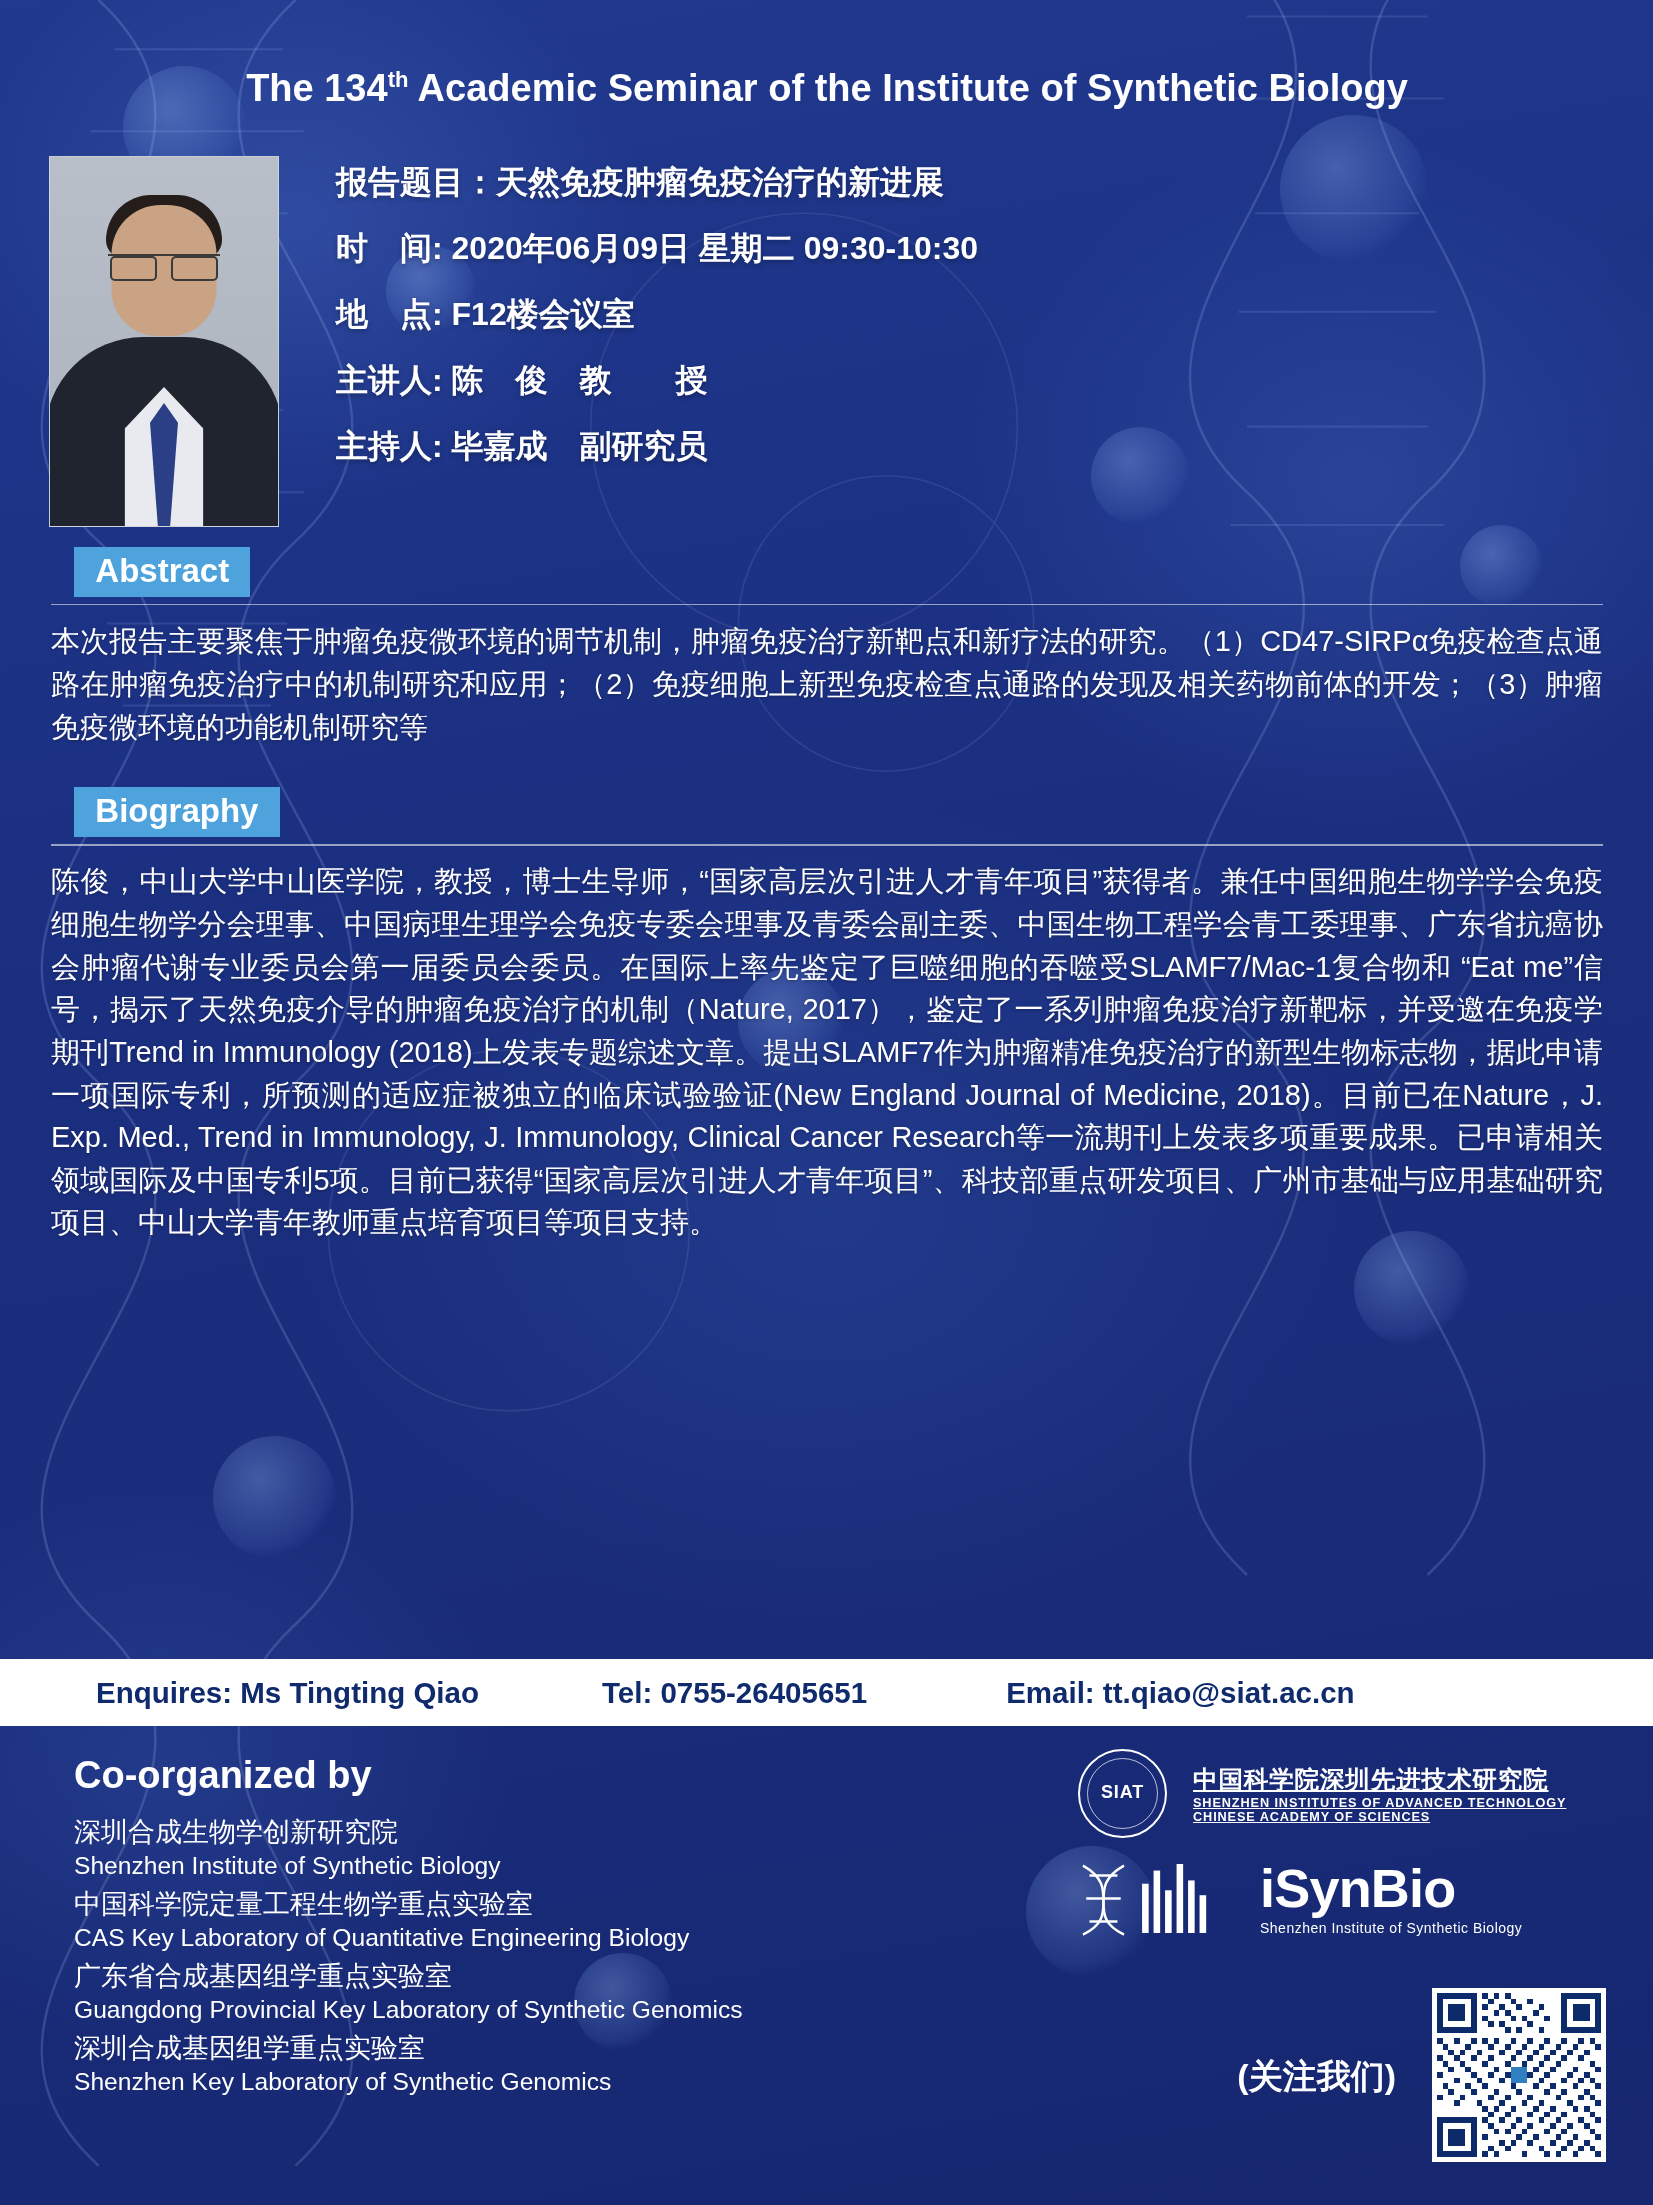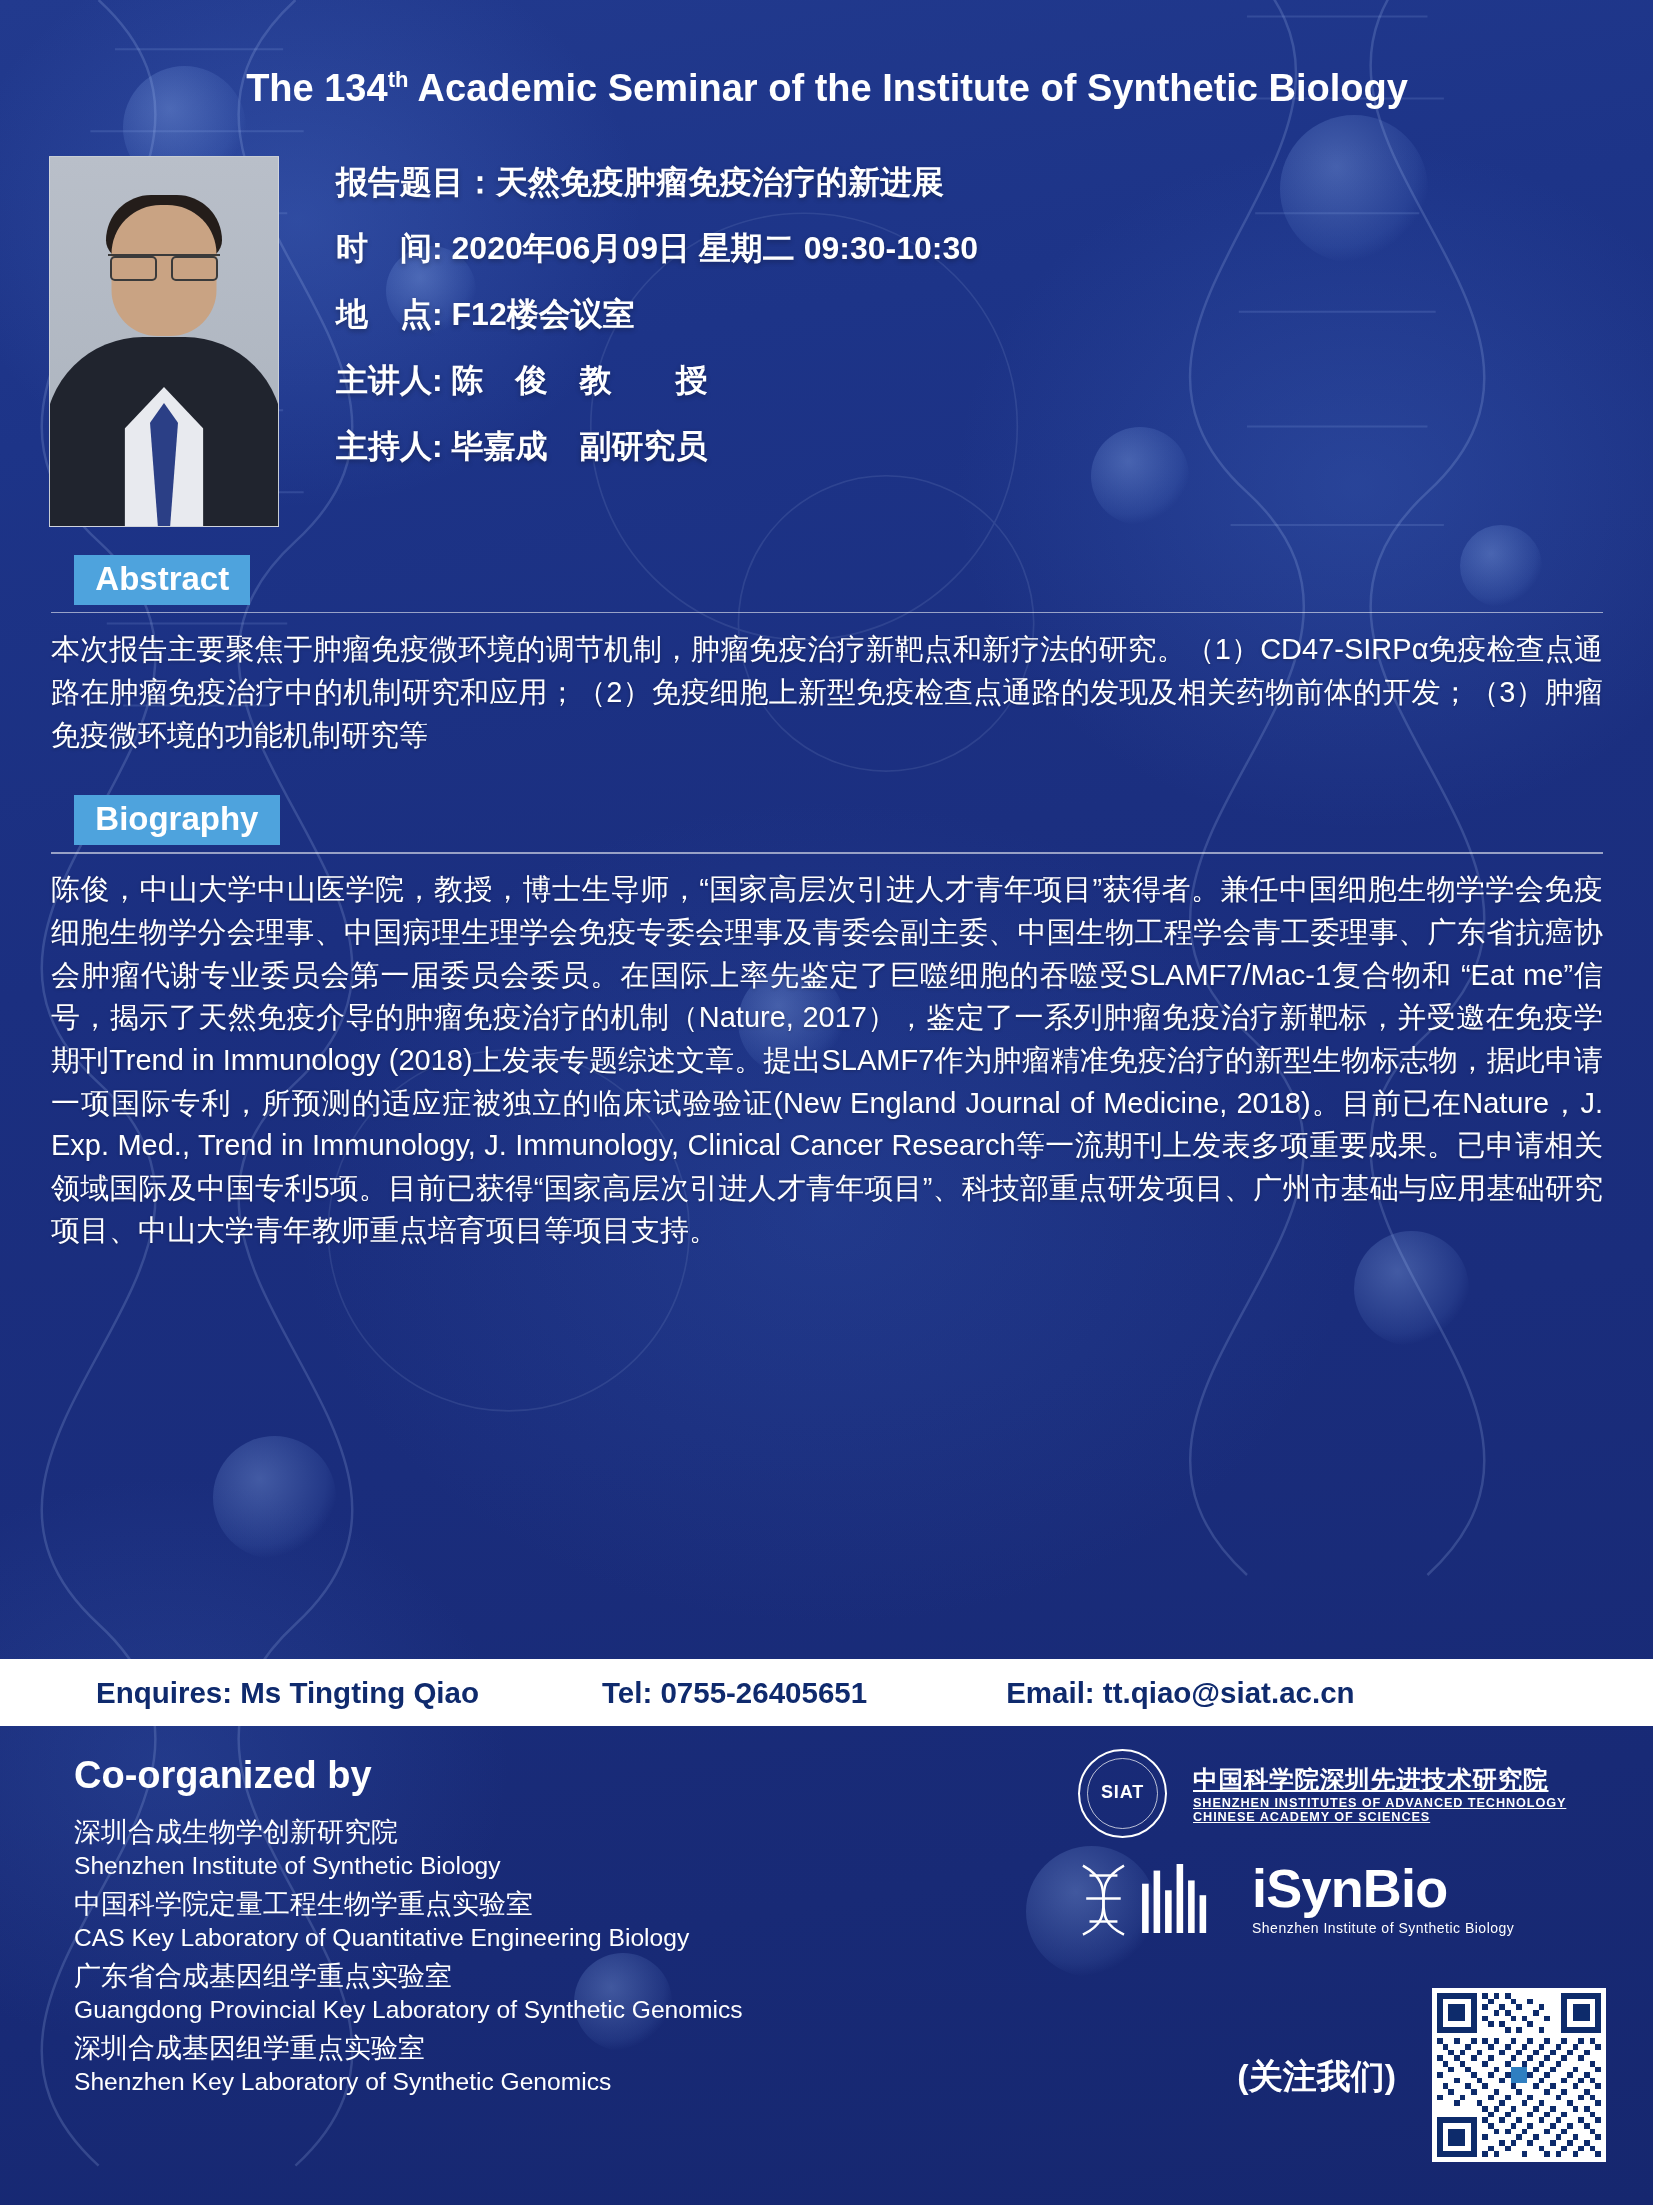--- a/index.html
+++ b/index.html
@@ -274,20 +274,21 @@
     font-weight: bold;
     letter-spacing: 0.8px;
   }
   .siat-txt { margin-left: 26px; text-decoration: underline; }
   .siat-cn { font-size: 24.6px; font-weight: bold; letter-spacing: 0.8px; }
   .siat-en1, .siat-en2 { font-size: 12.7px; letter-spacing: 0.9px; font-weight: bold; }
   .isyn-row {
     display: flex;
     align-items: center;
     margin-top: 21.3px;
+    gap: 8px;
   }
   .isyn-mark {
     width: 161px;
     height: 79px;
     position: relative;
     flex: 0 0 161px;
   }
   .isyn-text { margin-left: 13px; }
   .isyn-name { font-size: 54px; font-weight: bold; line-height: 1; letter-spacing: -0.8px; }
   .isyn-sub { font-size: 14px; letter-spacing: 0.5px; margin-top: 4.9px; }
@@ -376,21 +377,21 @@
     </div>
     <div class="info-text">
       <div class="info-line">报告题目：天然免疫肿瘤免疫治疗的新进展</div>
       <div class="info-line">时　间: 2020年06月09日 星期二 09:30-10:30</div>
       <div class="info-line">地　点: F12楼会议室</div>
       <div class="info-line">主讲人: 陈　俊　教　　授</div>
       <div class="info-line">主持人: 毕嘉成　副研究员</div>
     </div>
   </div>
 
-  <div class="section" style="margin-top:28px;">
+  <div class="section" style="margin-top:20px;">
     <div class="sec-head">Abstract</div>
     <div class="sec-rule"></div>
     <div class="body-text abstract-text">本次报告主要聚焦于肿瘤免疫微环境的调节机制，肿瘤免疫治疗新靶点和新疗法的研究。（1）CD47-SIRPα免疫检查点通路在肿瘤免疫治疗中的机制研究和应用；（2）免疫细胞上新型免疫检查点通路的发现及相关药物前体的开发；（3）肿瘤免疫微环境的功能机制研究等</div>
   </div>
 
   <div class="section" style="margin-top:39px;">
     <div class="sec-head">Biography</div>
     <div class="sec-rule"></div>
     <div class="body-text bio-text">陈俊，中山大学中山医学院，教授，博士生导师，“国家高层次引进人才青年项目”获得者。兼任中国细胞生物学学会免疫细胞生物学分会理事、中国病理生理学会免疫专委会理事及青委会副主委、中国生物工程学会青工委理事、广东省抗癌协会肿瘤代谢专业委员会第一届委员会委员。在国际上率先鉴定了巨噬细胞的吞噬受SLAMF7/Mac-1复合物和 “Eat me”信号，揭示了天然免疫介导的肿瘤免疫治疗的机制（Nature, 2017），鉴定了一系列肿瘤免疫治疗新靶标，并受邀在免疫学期刊Trend in Immunology (2018)上发表专题综述文章。提出SLAMF7作为肿瘤精准免疫治疗的新型生物标志物，据此申请一项国际专利，所预测的适应症被独立的临床试验验证(New England Journal of Medicine, 2018)。目前已在Nature，J. Exp. Med., Trend in Immunology, J. Immunology, Clinical Cancer Research等一流期刊上发表多项重要成果。已申请相关领域国际及中国专利5项。目前已获得“国家高层次引进人才青年项目”、科技部重点研发项目、广州市基础与应用基础研究项目、中山大学青年教师重点培育项目等项目支持。</div>
   </div>

